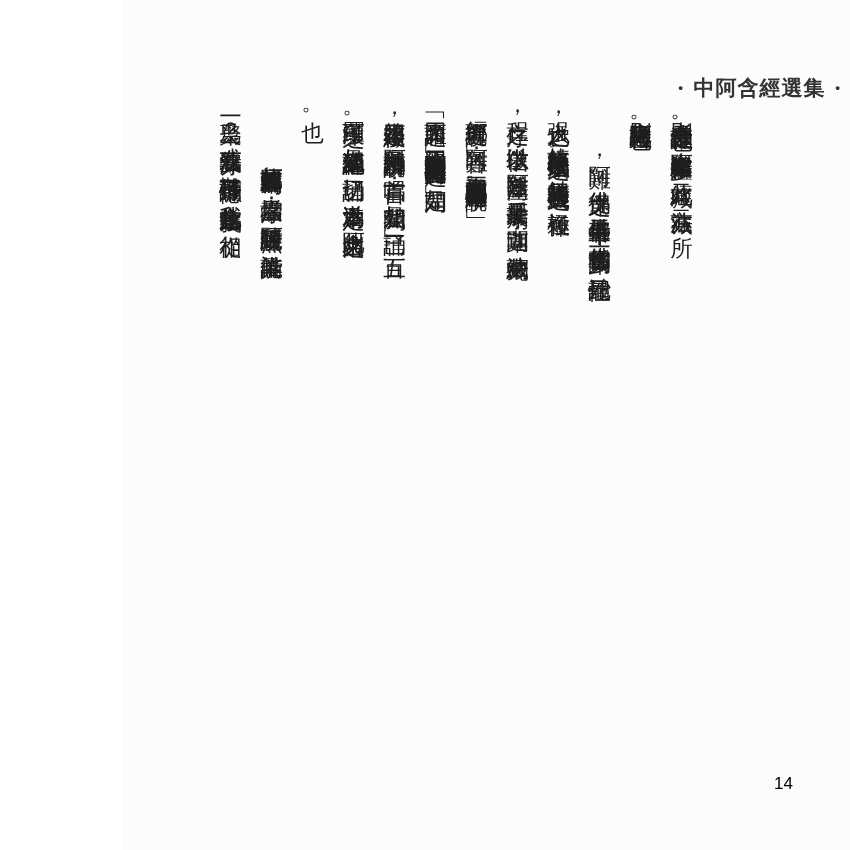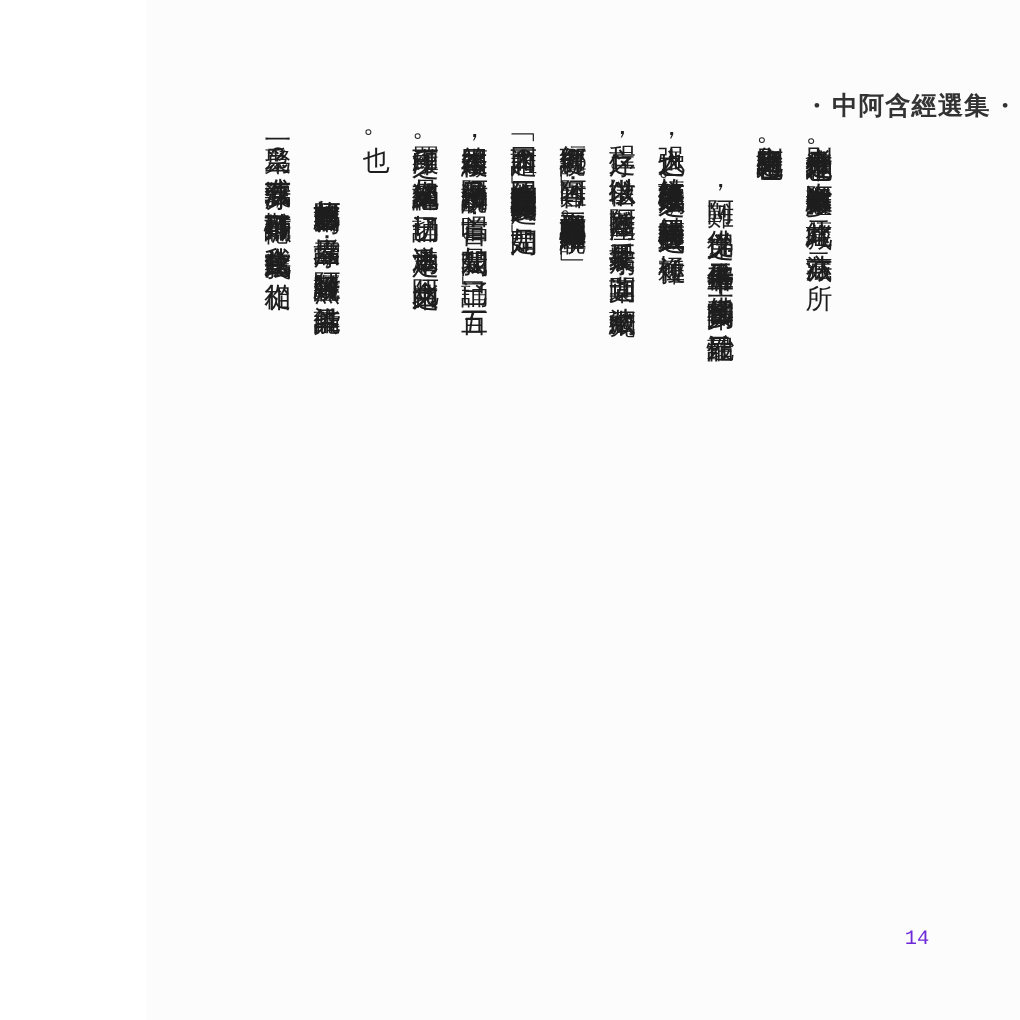--- a/index.html
+++ b/index.html
@@ -46,25 +46,25 @@
     }
     .col {
       display: block;
       white-space: nowrap;
     }
     .col.indent {
       padding-top: 45px;
     }
     .page-number {
       position: absolute;
-      left: 632px;
+      left: 652px;
       top: 774px;
-      font-family: Liberation Mono, monospace;
+      font-family: Liberation Sans, sans-serif;
       font-size: 17px;
-      color: #6d28d9;
+      color: #000000;
     }
   </style>
 </head>
 <body>
 
 <div class="page">
   <div class="running-header">· 中阿含經選集 ·</div>
 
   <div class="text-block">
     <span class="col">者則今之八十誦律是也。次命阿難結集修多羅，此云經藏，亦云法藏，所</span>

